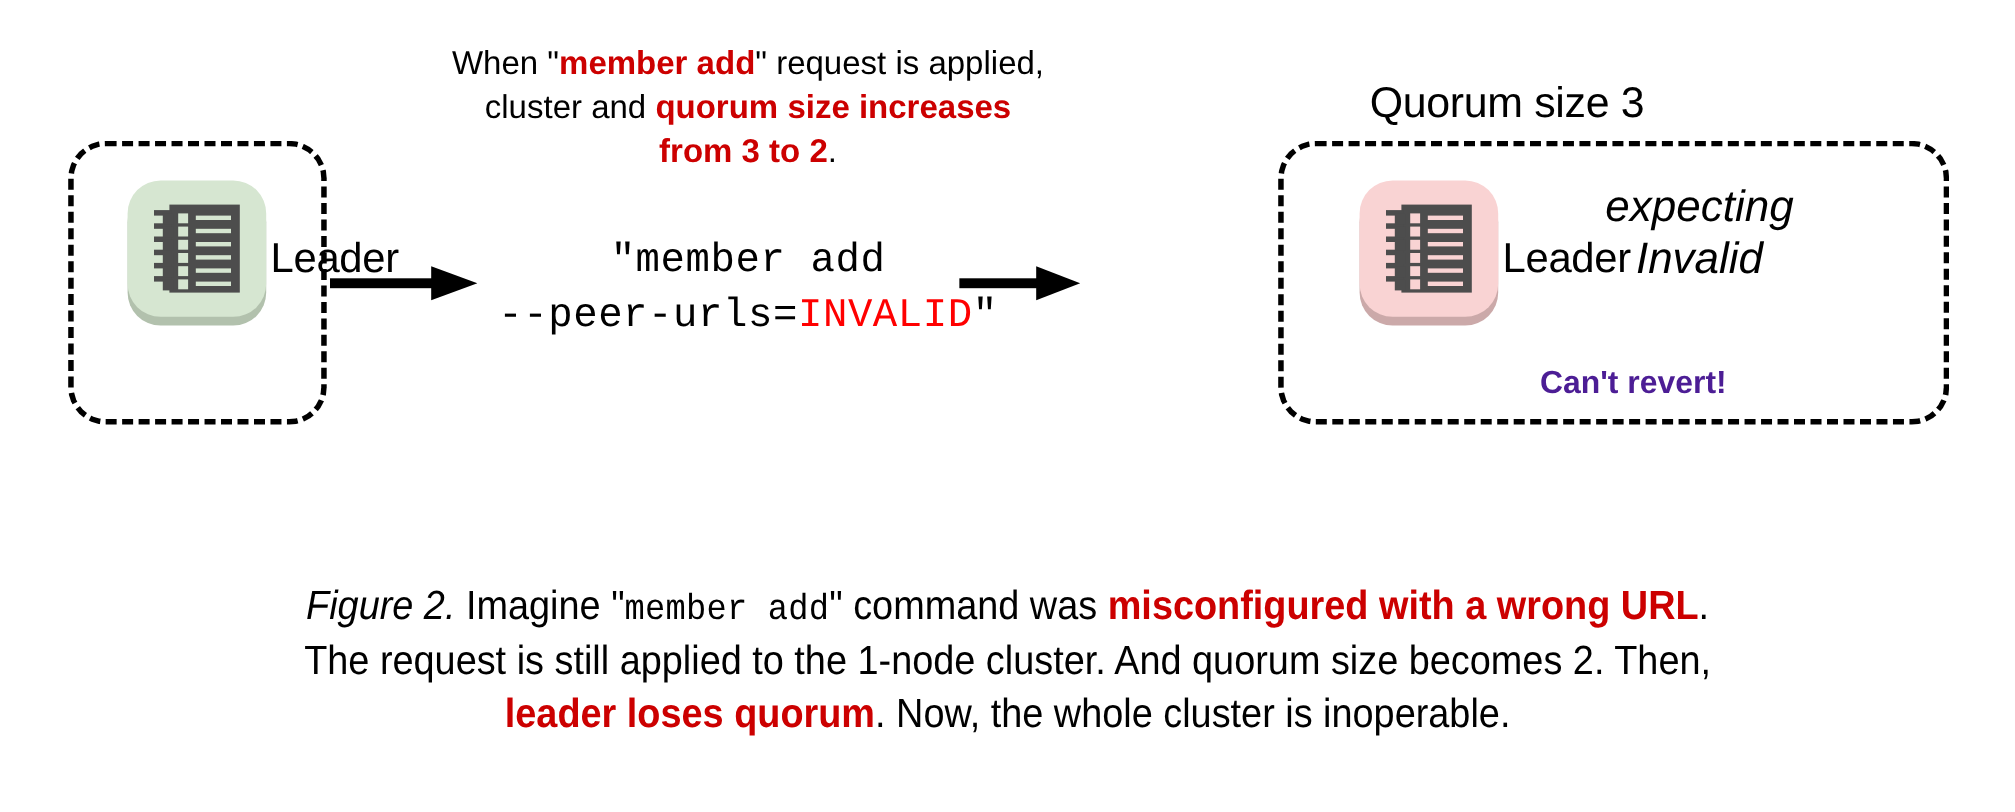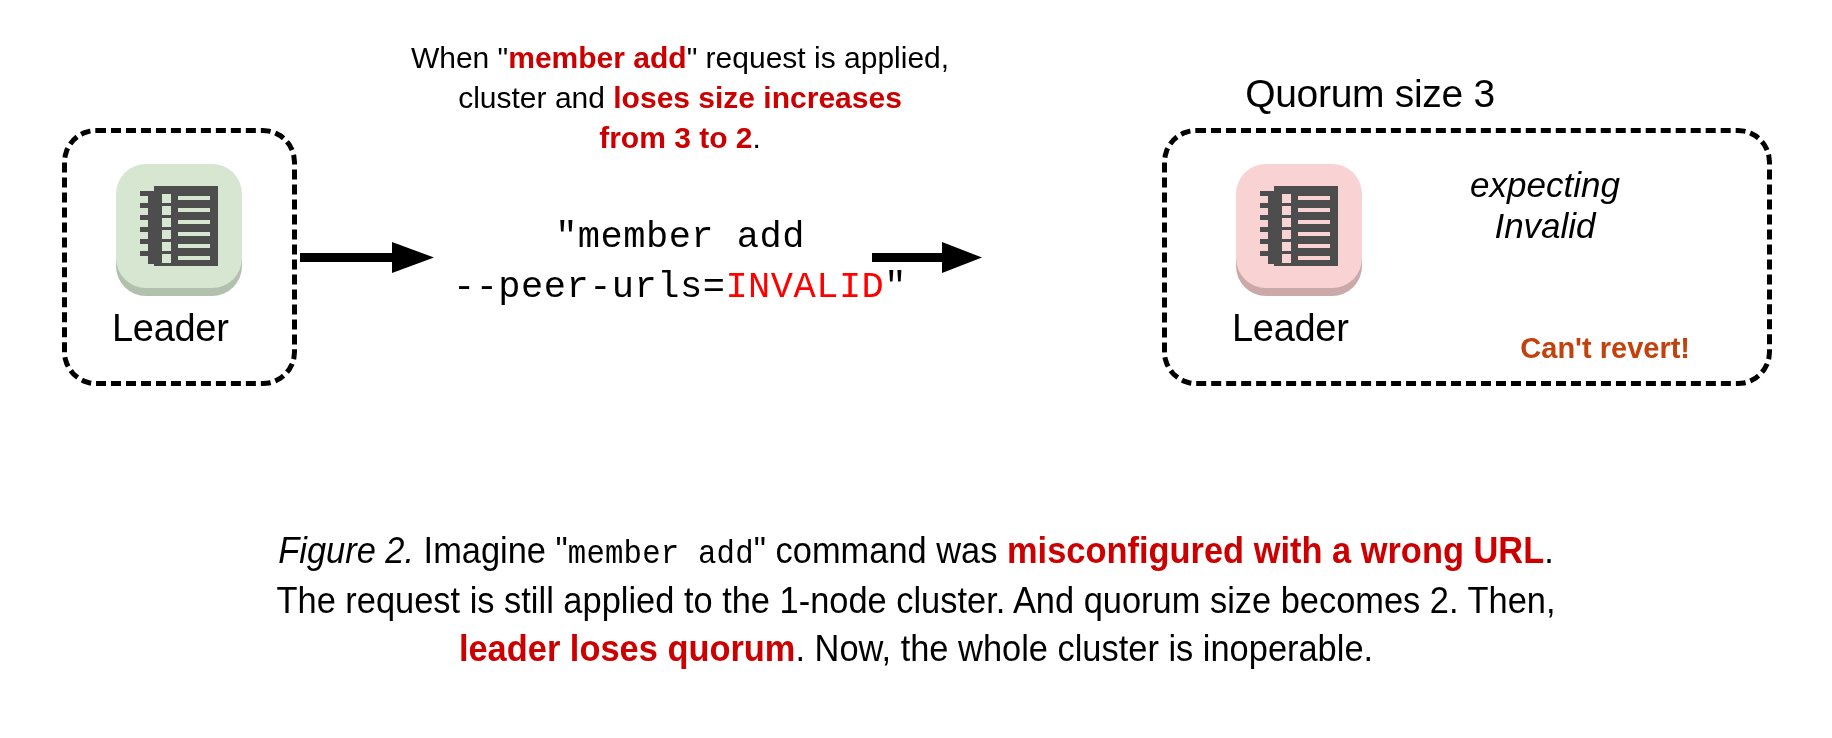--- a/index.html
+++ b/index.html
@@ -47,22 +47,22 @@
     border: 5px dashed #000000;
     border-radius: 34px;
     box-sizing: border-box;
     background: transparent;
   }
 
   
   .node {
     position: absolute;
     display: flex;
-    flex-direction: column;
-    align-items: flex-start;
+    flex-direction: row;
+    align-items: center;
   }
   .node-icon-wrap {
     position: relative;
     width: 134px;
     height: 136px;
   }
   .node-icon-shadow {
     position: absolute;
     left: 4px;
     top: 12px;
@@ -87,32 +87,32 @@
     line-height: 1;
     margin-top: 13px;
     letter-spacing: -0.3px;
     color: #000;
   }
 
   
   .side-note {
     position: absolute;
     text-align: center;
-    font-size: 35px;
+    font-size: 40px;
     font-style: italic;
     line-height: 1.17;
     white-space: nowrap;
     color: #000;
   }
   .side-alert {
     position: absolute;
-    text-align: right;
+    text-align: left;
     font-size: 29px;
     font-weight: bold;
-    color: #c2410c;
+    color: #4c1d95;
     white-space: nowrap;
   }
 
   
   .annotation {
     position: absolute;
     text-align: center;
     font-size: 30px;
     line-height: 1.33;
     color: #000;
@@ -202,21 +202,21 @@
       <rect x="0" y="15" width="100" height="9" fill="#000"></rect>
       <polygon points="92,4 134,19.5 92,35" fill="#000"></polygon>
     </svg>
   </div>
 
   <div class="annotation" style="left:376px; top:38px; width:608px;">
     <div>
       <span>When "</span><span class="red-bold">member add</span><span>" request is applied,</span>
     </div>
     <div>
-      <span>cluster and </span><span class="red-bold">loses size increases</span>
+      <span>cluster and </span><span class="red-bold">quorum size increases</span>
     </div>
     <div>
       <span class="red-bold">from 3 to 2</span><span>.</span>
     </div>
   </div>
 
   <div class="command mono" style="left:400px; top:213px; width:560px;">
     <div>"member add</div>
     <div>
       <span>--peer-urls=</span><span class="pure-red">INVALID</span><span>"</span>

